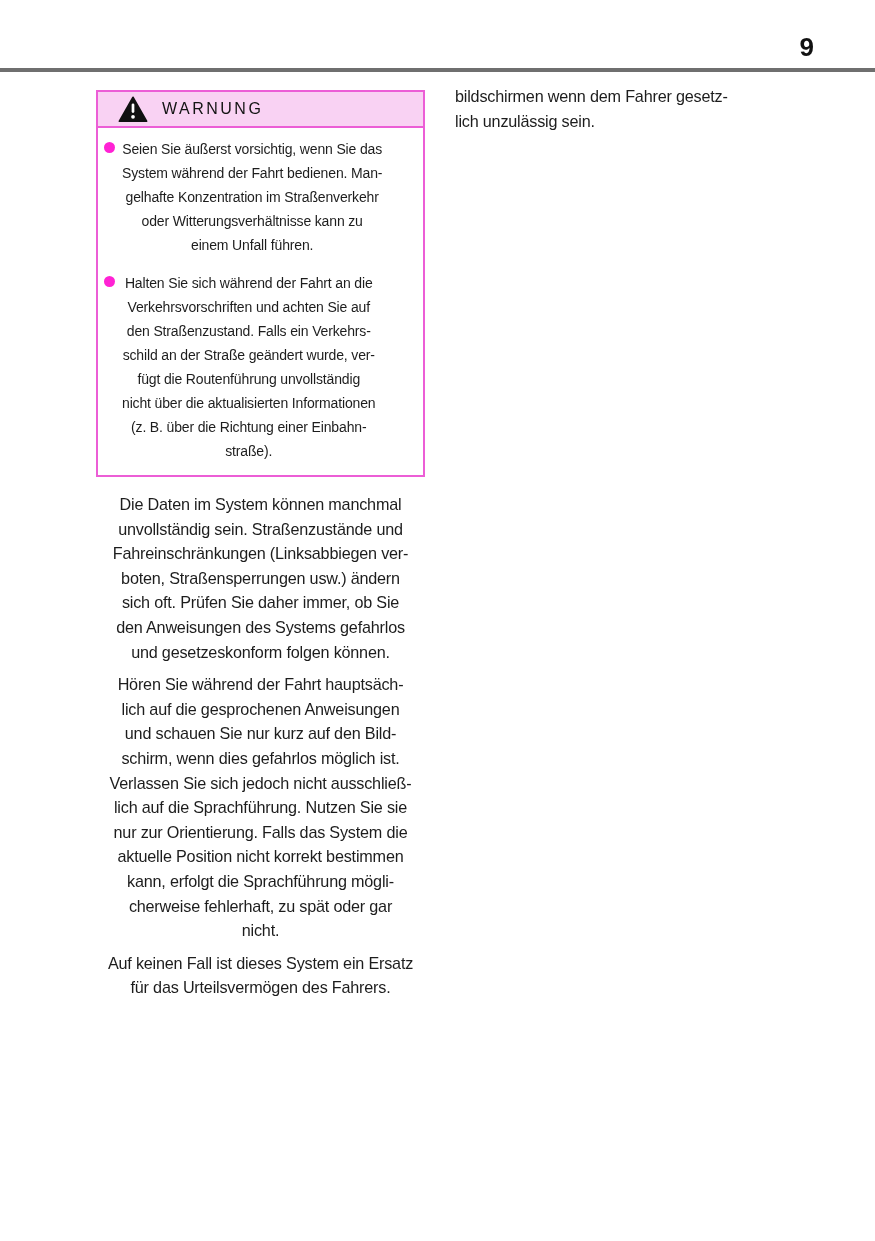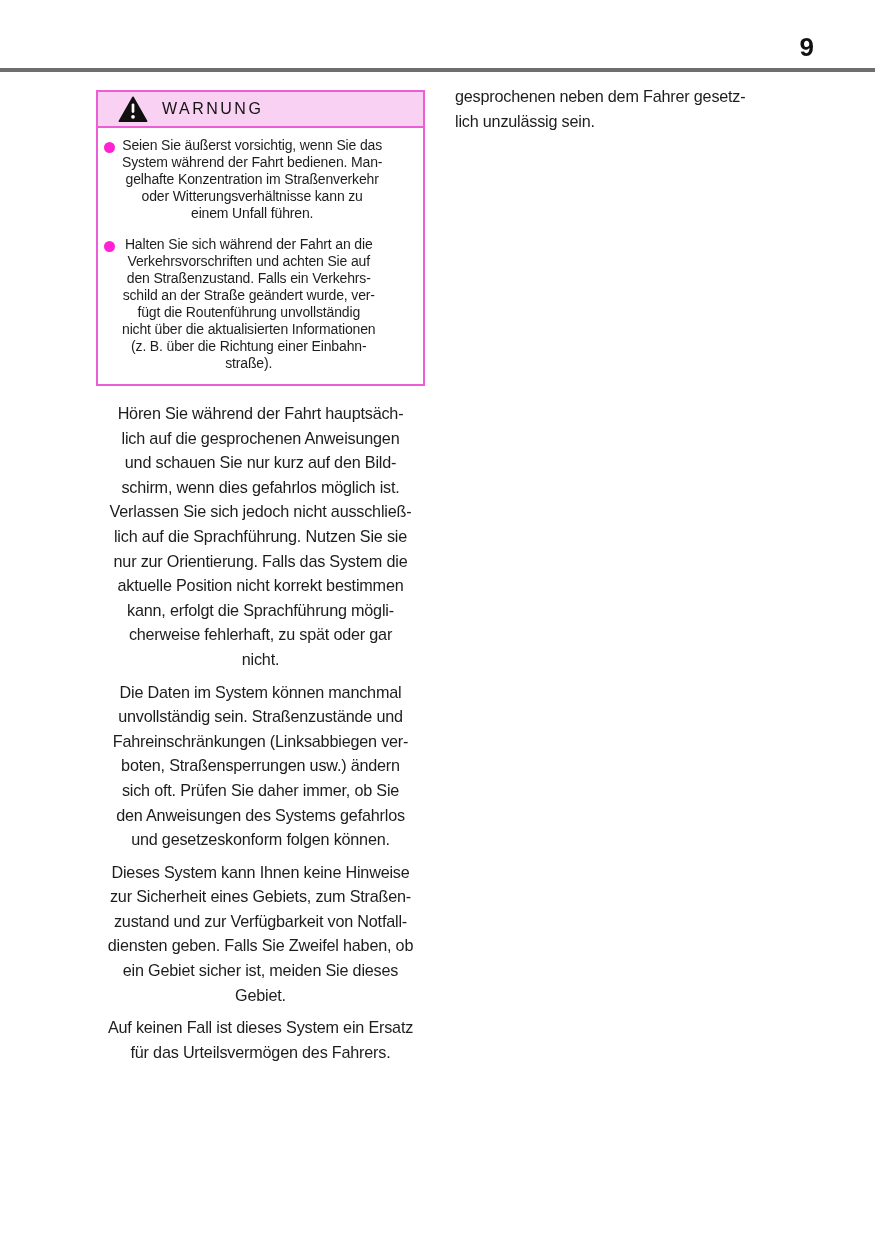--- a/index.html
+++ b/index.html
@@ -47,21 +47,21 @@
     font-size:16px;letter-spacing:2.5px;color:#141414;
   }
   .warning-body{padding:9px 6px 12px 6px;}
   .warning-item{display:flex;gap:7px;margin-bottom:14px;}
   .warning-item:last-child{margin-bottom:0;}
   .bullet{
     flex:0 0 auto;width:11px;height:11px;border-radius:50%;
     background:var(--bullet-magenta);margin-top:5px;
   }
   .warning-text{
-    font-size:14px;line-height:17px;
+    font-size:14px;line-height:24px;
     letter-spacing:-0.15px;white-space:pre;
   }
   .para{
     font-size:16.2px;line-height:24.6px;
     letter-spacing:-0.2px;white-space:pre;
     margin:0 0 8px 0;
   }
 </style>
 </head>
 <body>
@@ -101,46 +101,40 @@
 den Straßenzustand. Falls ein Verkehrs-
 schild an der Straße geändert wurde, ver-
 fügt die Routenführung unvollständig
 nicht über die aktualisierten Informationen
 (z. B. über die Richtung einer Einbahn-
 straße).</div>
         </div>
       </div>
     </div>
 
+    <div class="para">Die Daten im System können manchmal
+unvollständig sein. Straßenzustände und
+Fahreinschränkungen (Linksabbiegen ver-
+boten, Straßensperrungen usw.) ändern
+sich oft. Prüfen Sie daher immer, ob Sie
+den Anweisungen des Systems gefahrlos
+und gesetzeskonform folgen können.</div>
     <div class="para">Hören Sie während der Fahrt hauptsäch-
 lich auf die gesprochenen Anweisungen
 und schauen Sie nur kurz auf den Bild-
 schirm, wenn dies gefahrlos möglich ist.
 Verlassen Sie sich jedoch nicht ausschließ-
 lich auf die Sprachführung. Nutzen Sie sie
 nur zur Orientierung. Falls das System die
 aktuelle Position nicht korrekt bestimmen
 kann, erfolgt die Sprachführung mögli-
 cherweise fehlerhaft, zu spät oder gar
 nicht.</div>
-    <div class="para">Die Daten im System können manchmal
-unvollständig sein. Straßenzustände und
-Fahreinschränkungen (Linksabbiegen ver-
-boten, Straßensperrungen usw.) ändern
-sich oft. Prüfen Sie daher immer, ob Sie
-den Anweisungen des Systems gefahrlos
-und gesetzeskonform folgen können.</div>
-    <div class="para">Dieses System kann Ihnen keine Hinweise
-zur Sicherheit eines Gebiets, zum Straßen-
-zustand und zur Verfügbarkeit von Notfall-
-diensten geben. Falls Sie Zweifel haben, ob
-ein Gebiet sicher ist, meiden Sie dieses
-Gebiet.</div>
     <div class="para">Auf keinen Fall ist dieses System ein Ersatz
 für das Urteilsvermögen des Fahrers.</div>
   </div>
 
   <div class="col-right">
-    <div class="para">gesprochenen neben dem Fahrer gesetz-
+    <div class="para">bildschirmen wenn dem Fahrer gesetz-
 lich unzulässig sein.</div>
   </div>
 
 </div>
 
 </body></html>

